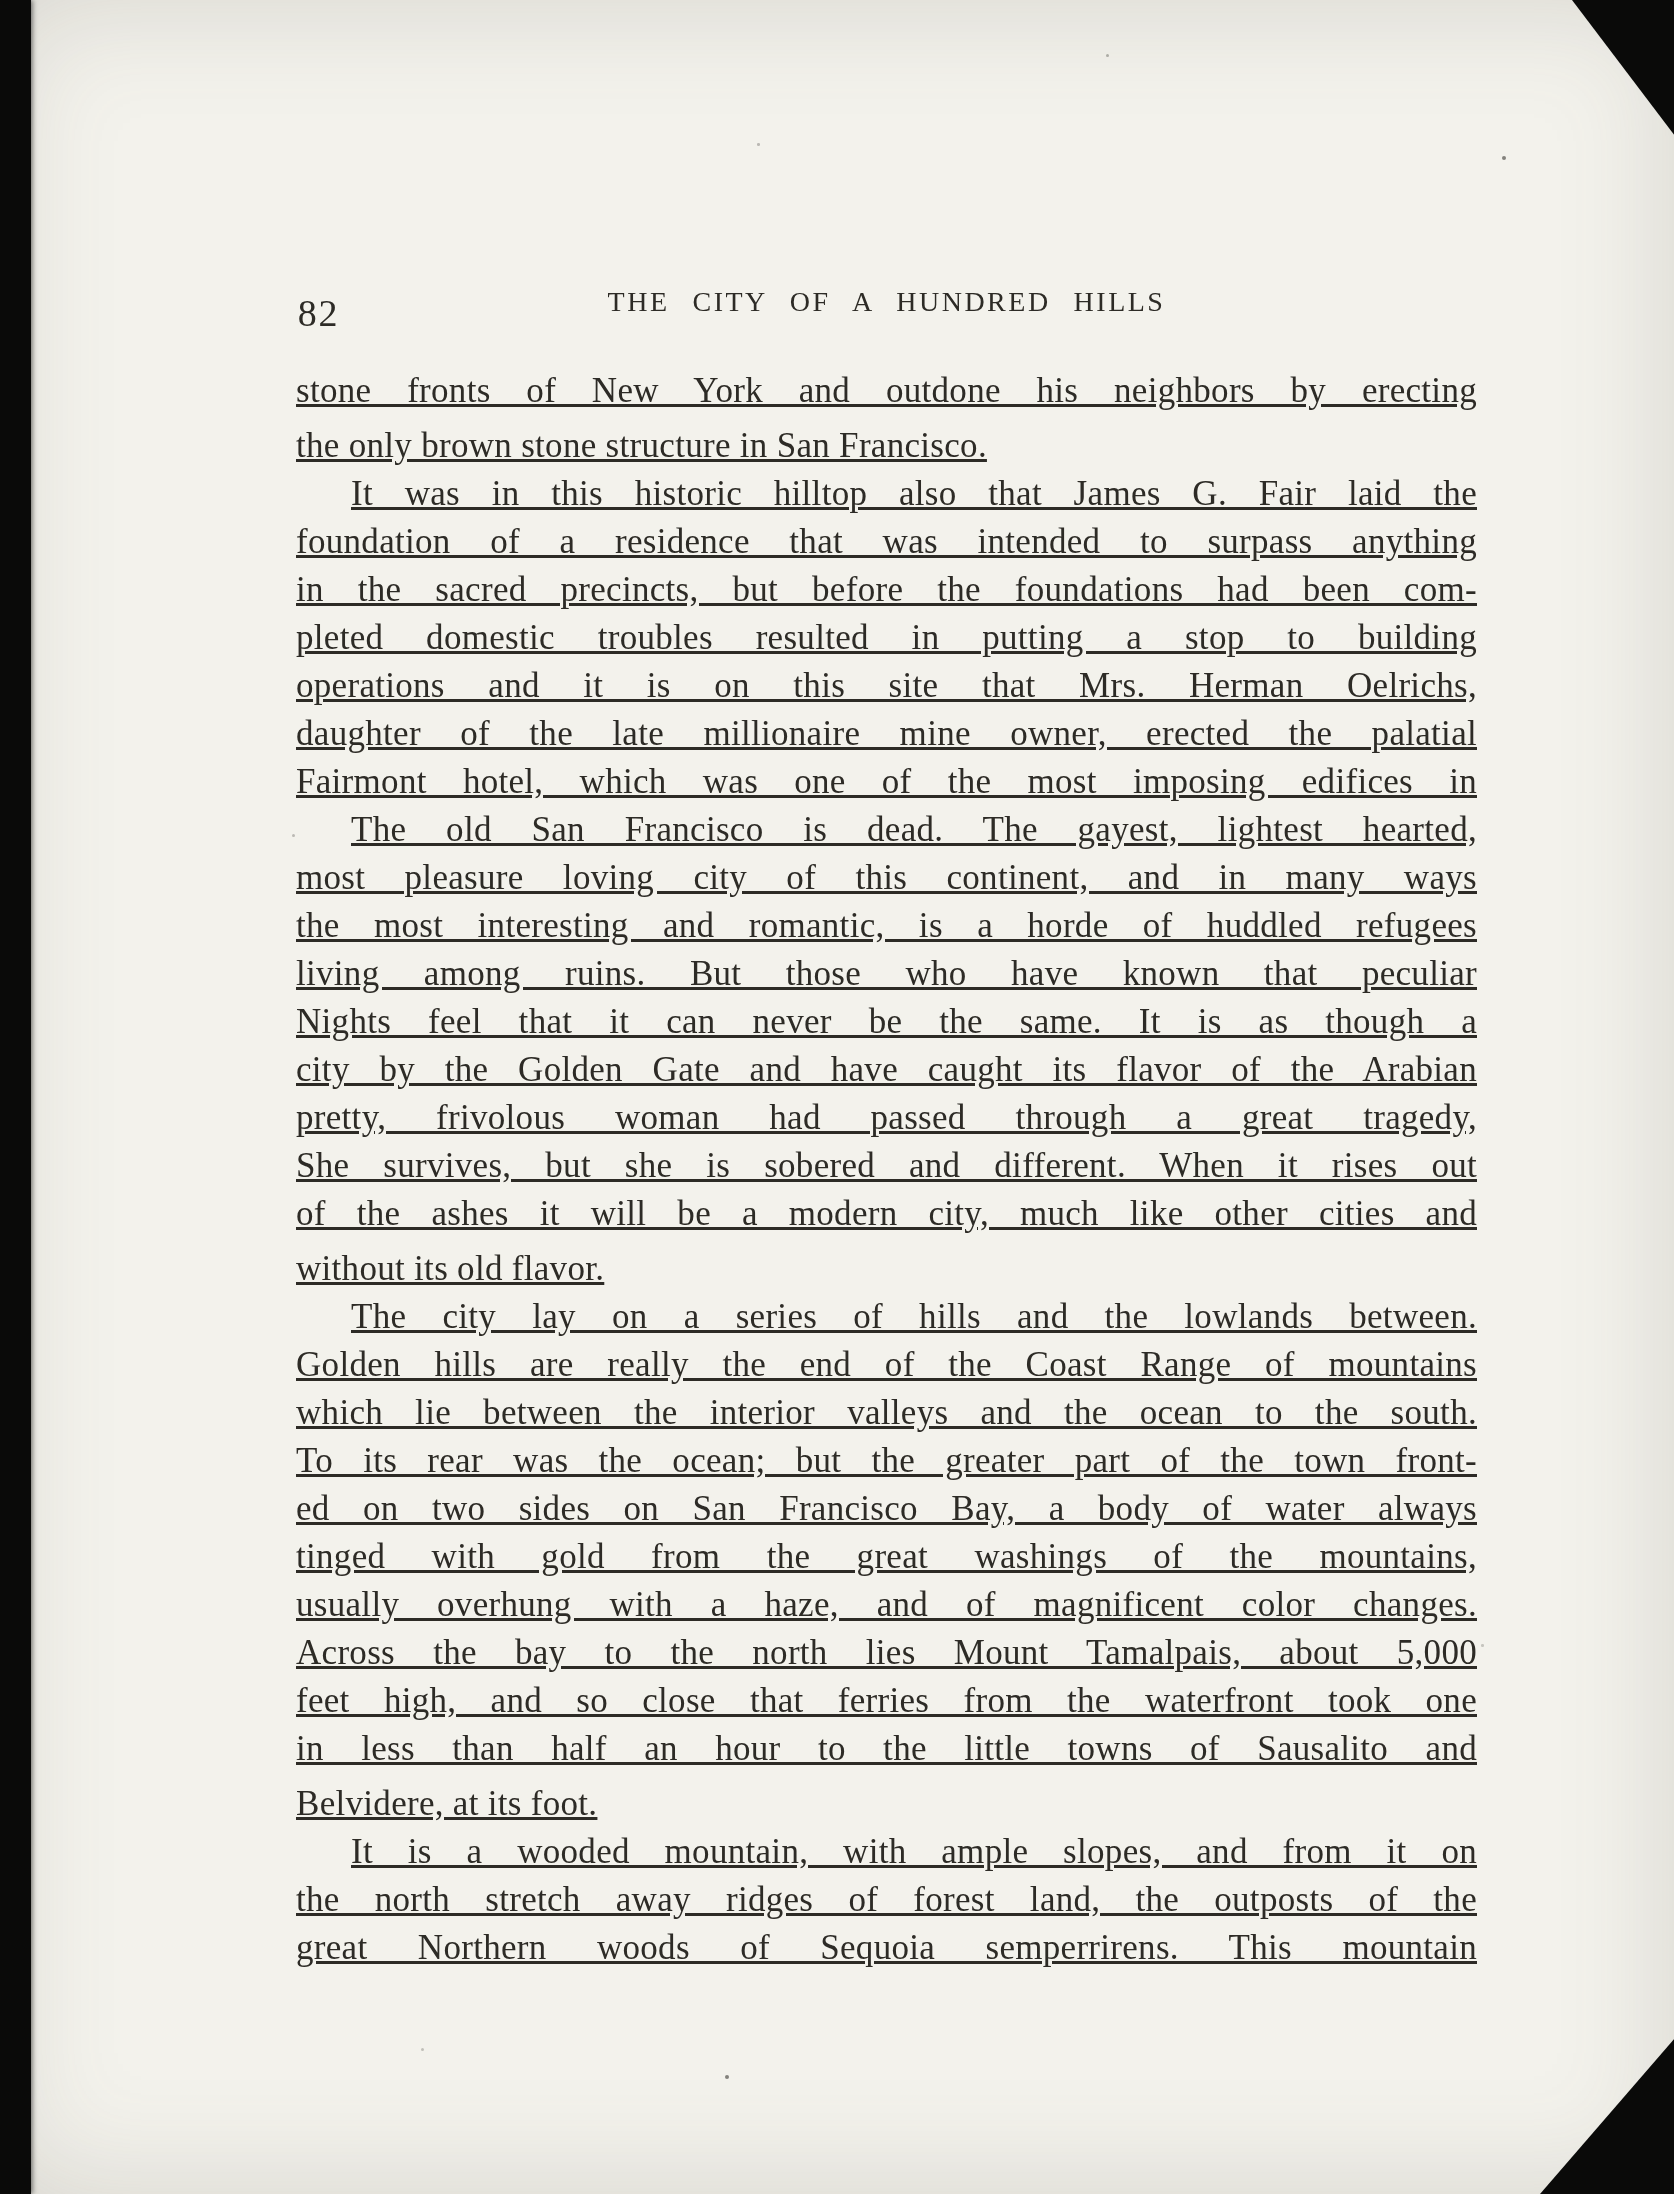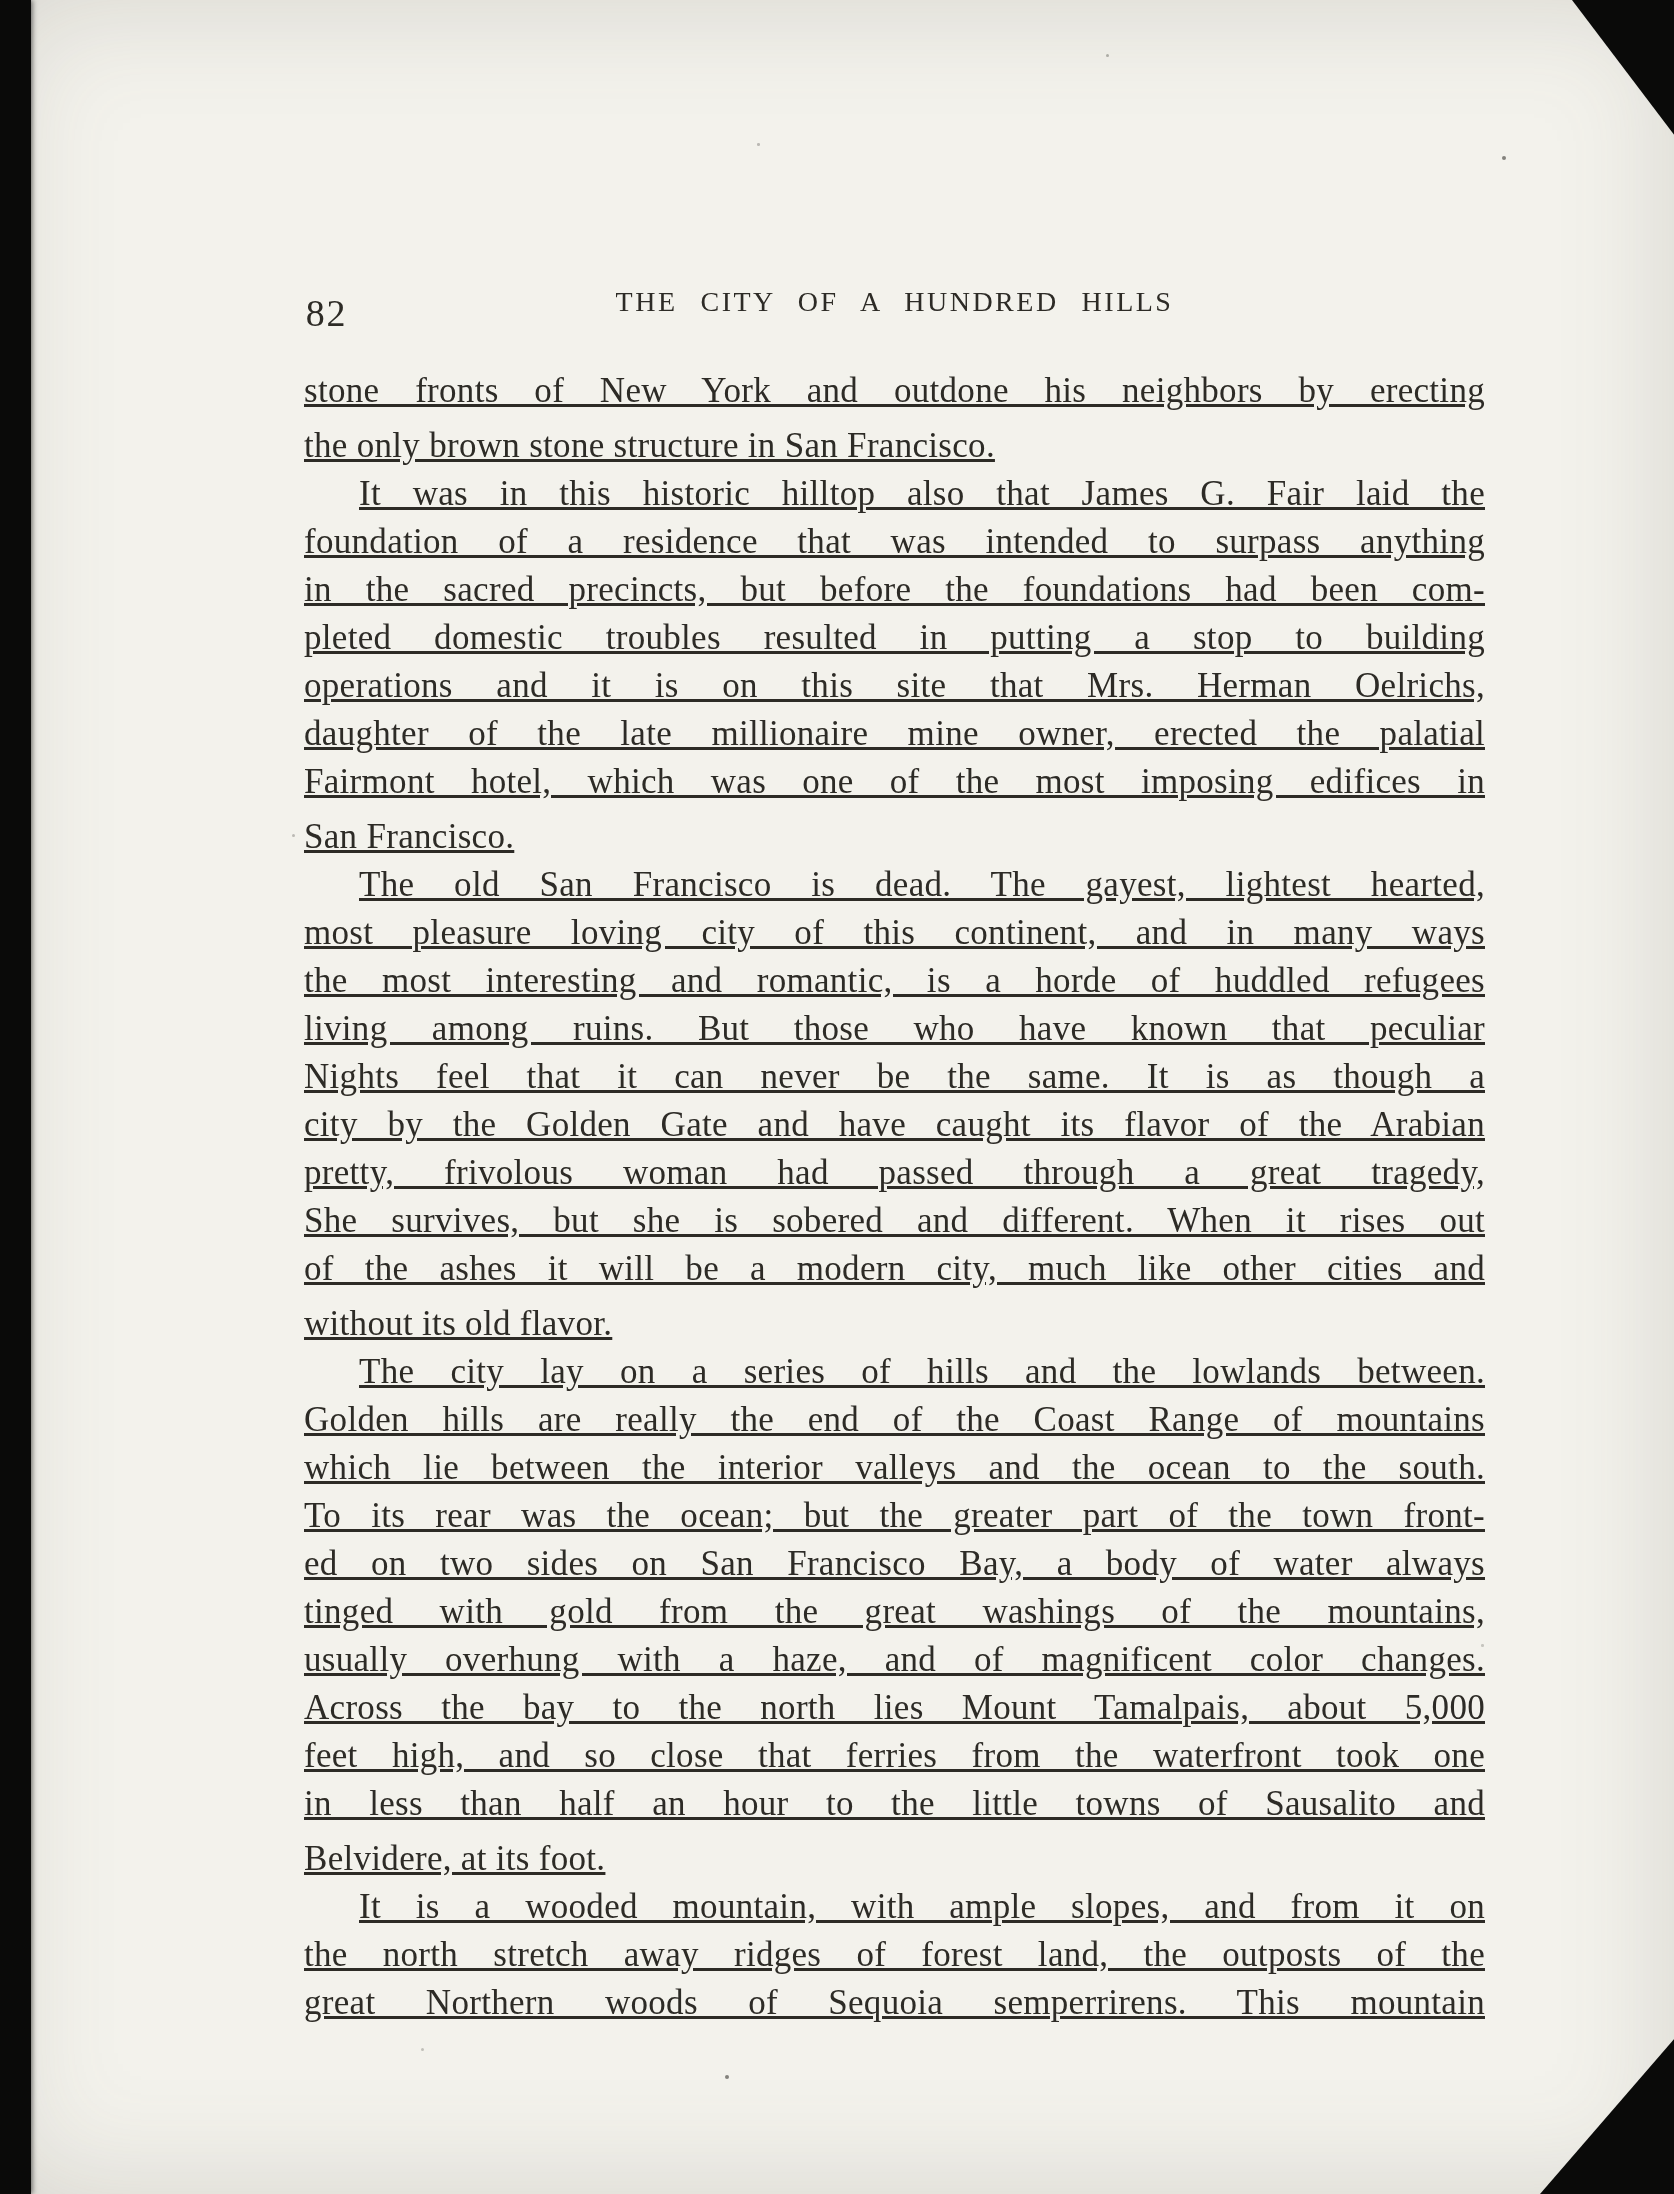--- a/index.html
+++ b/index.html
@@ -54,21 +54,21 @@
   .speck.s1 { left: 1106px; top: 54px;  width: 3.4px; height: 3.4px; opacity: .6; }
   .speck.s2 { left: 1502px; top: 156px; }
   .speck.s3 { left: 757px;  top: 143px; width: 2.5px; height: 2.5px; opacity: .5; }
   .speck.s4 { left: 292px;  top: 834px; width: 3.4px; height: 3.4px; opacity: .5; }
   .speck.s5 { left: 725px;  top: 2075px; }
   .speck.s6 { left: 421px;  top: 2048px; width: 3.4px; height: 3.4px; opacity: .45; }
   .speck.s7 { left: 1481px; top: 1644px; width: 2.5px; height: 2.5px; opacity: .4; }
 
   .content {
     position: absolute;
-    left: 304px;
+    left: 296px;
     top: 242px;
     width: 1181px;
     z-index: 3;
   }
   .header-row {
     position: relative;
     height: 52px;
     margin-bottom: 29px;
   }
   .page-number {
@@ -139,21 +139,20 @@
           <div class="line para-end">the only brown stone structure in San Francisco.</div>
         </div>
         <div class="paragraph">
           <div class="line indent">It was in this historic hilltop also that James G. Fair laid the</div>
           <div class="line">foundation of a residence that was intended to surpass anything</div>
           <div class="line">in the sacred precincts, but before the foundations had been com-</div>
           <div class="line">pleted domestic troubles resulted in putting a stop to building</div>
           <div class="line">operations and it is on this site that Mrs. Herman Oelrichs,</div>
           <div class="line">daughter of the late millionaire mine owner, erected the palatial</div>
           <div class="line">Fairmont hotel, which was one of the most imposing edifices in</div>
-          <div class="line para-end">San Francisco.</div>
         </div>
         <div class="paragraph">
           <div class="line indent">The old San Francisco is dead.  The gayest, lightest hearted,</div>
           <div class="line">most pleasure loving city of this continent, and in many ways</div>
           <div class="line">the most interesting and romantic, is a horde of huddled refugees</div>
           <div class="line">living among ruins.  But those who have known that peculiar</div>
           <div class="line">Nights feel that it can never be the same.  It is as though a</div>
           <div class="line">city by the Golden Gate and have caught its flavor of the Arabian</div>
           <div class="line">pretty, frivolous woman had passed through a great tragedy,</div>
           <div class="line">She survives, but she is sobered and different.  When it rises out</div>

